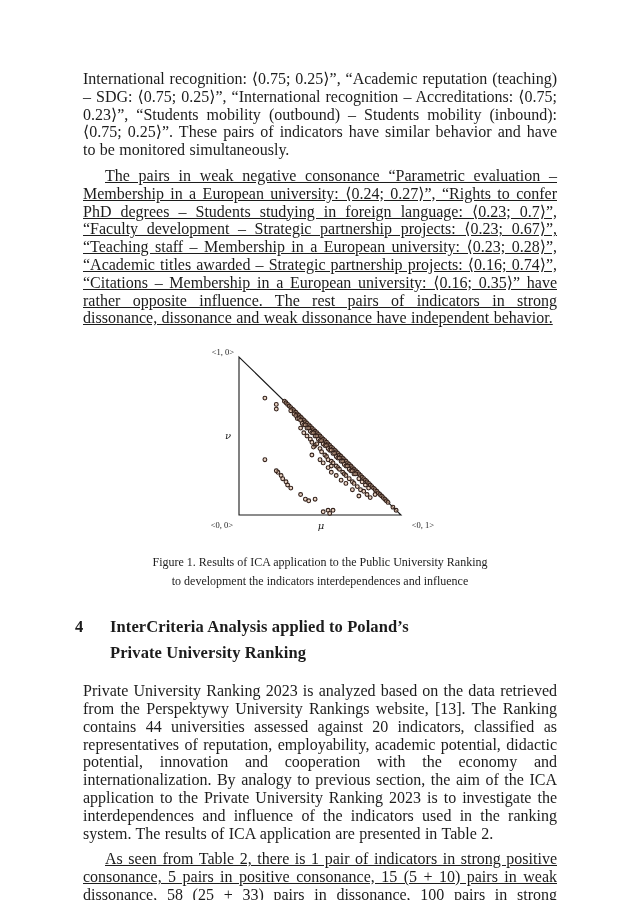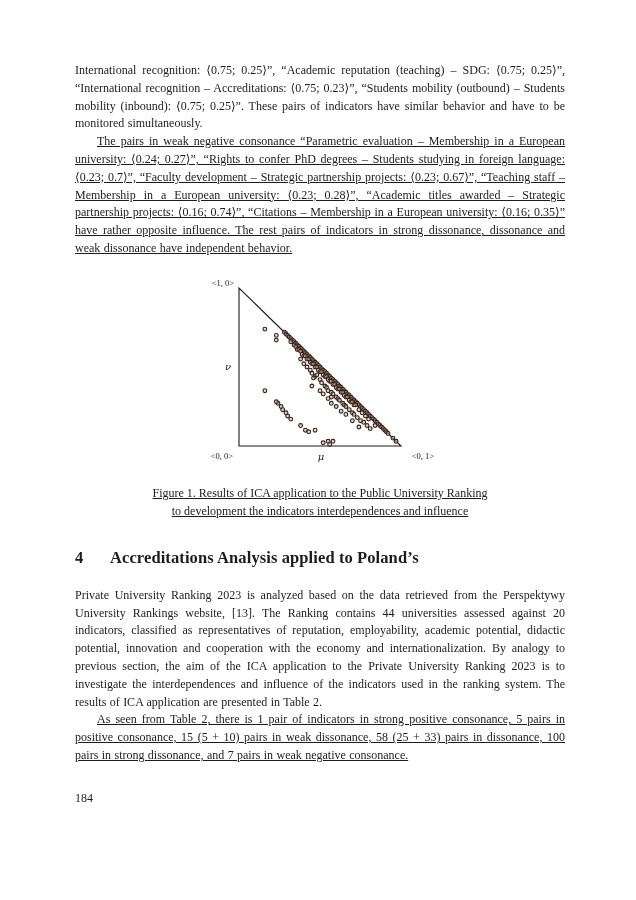--- a/index.html
+++ b/index.html
@@ -2,23 +2,23 @@
 <html><head>
 <meta charset="utf-8">
 <style>
   html, body { margin:0; padding:0; }
   body {
     width:636px; height:900px; background:#ffffff;
     font-family:"Liberation Serif","DejaVu Serif",serif;
     color:#1c1c1c; overflow:hidden;
   }
   .page { box-sizing:border-box; width:636px; height:900px; padding:62px 71px 0 75px; background:#ffffff; }
-  .para { font-size:12px; line-height:17.8px; text-align:justify; margin:0; word-spacing:0.4px; }
+  .para { font-size:16px; line-height:17.8px; text-align:justify; margin:8px; word-spacing:0.4px; }
   .para.indent { text-indent:22px;text-decoration:underline; }
-  .figure-block { margin-top:22px;text-decoration:underline; }
+  .figure-block { margin-top:22px; }
   svg.triangle-svg { display:block; margin:0 auto; }
   .tri-label { font-size:8.5px; fill:#1c1c1c; font-family:"Liberation Serif","DejaVu Serif",serif; }
   .axis-label { font-size:10px; font-style:italic; fill:#1c1c1c; font-family:"DejaVu Serif",serif; }
   #scatter circle { fill:#d9b096; fill-opacity:0.55; stroke:#31201a; stroke-width:1.1; }
   .tri-frame { fill:none; stroke:#1b1b1b; stroke-width:1.1; }
   .fig-caption { font-size:12px; line-height:18.5px; text-align:center; margin-top:19px; }
   h2.section-heading {
     font-size:16.5px; line-height:26px; font-weight:bold; margin:24px 0 16px 0;
     position:relative; padding-left:35px; letter-spacing:0.1px;
   }
@@ -217,21 +217,22 @@
     </svg>
     <div class="fig-caption">
       <span>Figure 1. Results of ICA application to the Public University Ranking</span><br>
       <span>to development the indicators interdependences and influence</span>
     </div>
   </div>
 
   <h2 class="section-heading">
     <span class="sec-num">4</span>
     <span class="sec-title">
-      <span>Accreditations Analysis applied to Poland’s</span><br>
+      <span>InterCriteria Analysis applied to Poland’s</span><br>
+      <span>Private University Ranking</span>
     </span>
   </h2>
 
   <p class="para">Private University Ranking 2023 is analyzed based on the data retrieved from the Perspektywy University Rankings website, [13]. The Ranking contains 44 universities assessed against 20 indicators, classified as representatives of reputation, employability, academic potential, didactic potential, innovation and cooperation with the economy and internationalization. By analogy to previous section, the aim of the ICA application to the Private University Ranking 2023 is to investigate the interdependences and influence of the indicators used in the ranking system. The results of ICA application are presented in Table 2.</p>
   <p class="para indent">As seen from Table 2, there is 1 pair of indicators in strong positive consonance, 5 pairs in positive consonance, 15 (5 + 10) pairs in weak dissonance, 58 (25 + 33) pairs in dissonance, 100 pairs in strong dissonance, and 7 pairs in weak negative consonance.</p>
 
   <div class="page-number">184</div>
 
 </div>
 

